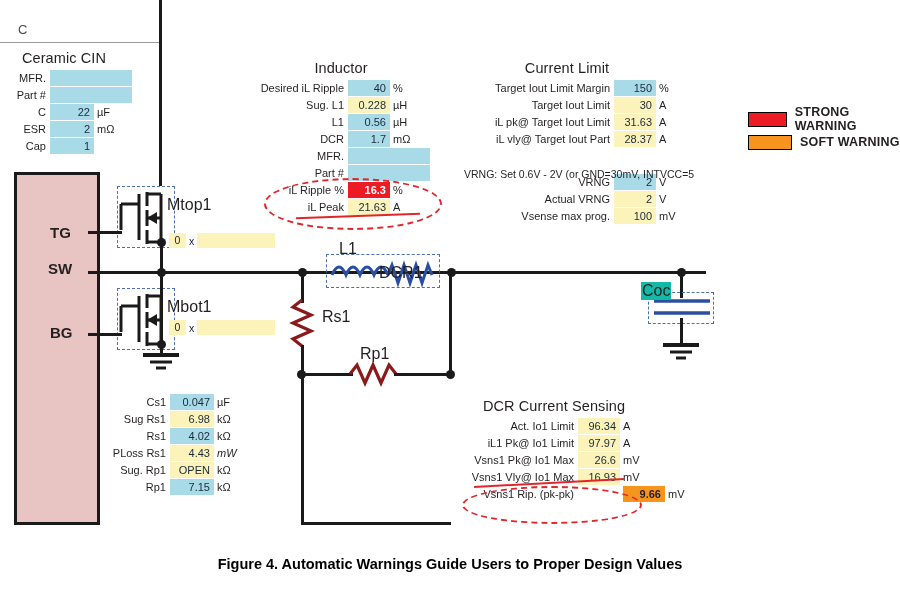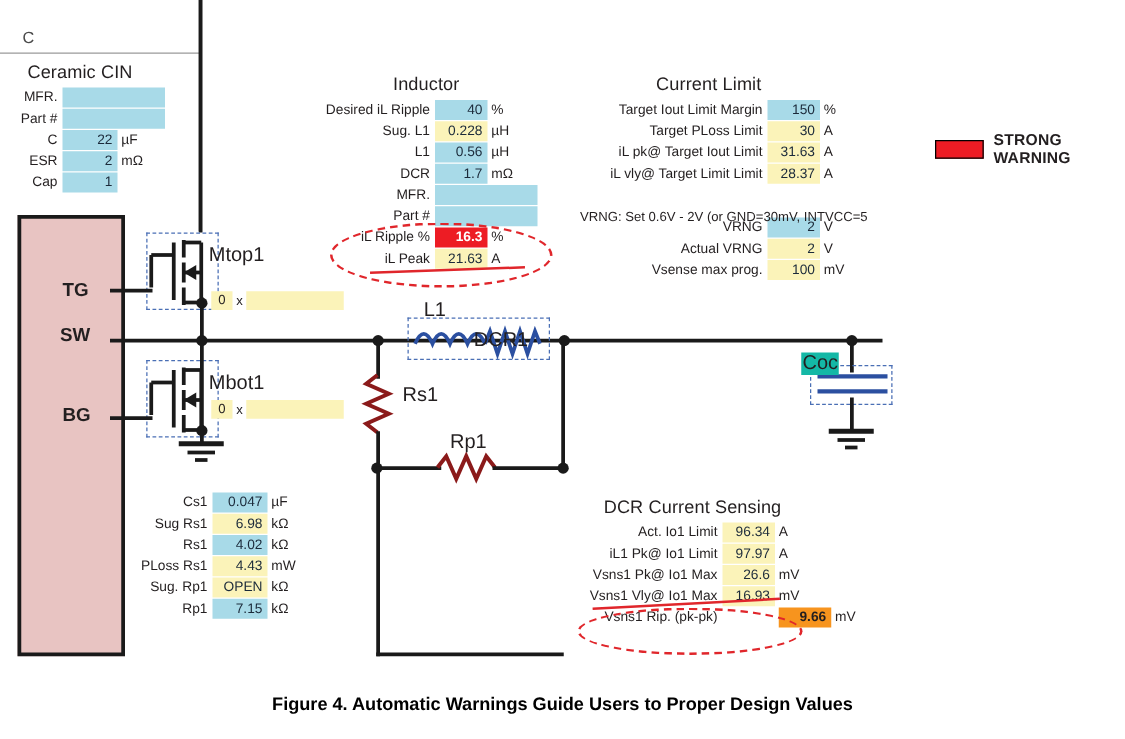--- a/index.html
+++ b/index.html
@@ -182,31 +182,31 @@
 
 <div class="panel" id="cl-panel" style="left:452px;top:60px;">
   <div class="panel-title" style="width:230px;text-align:center;margin-bottom:4px;">Current Limit</div>
   <div id="cl-rows">
       <div class="row">
         <div class="lbl" style="width: 158px;">Target Iout Limit Margin</div>
         <div class="cell blue" style="width: 42px;">150</div>
         <div class="unit" style="width: 22px;">%</div>
       </div>
       <div class="row">
-        <div class="lbl" style="width: 158px;">Target PLoss Limit</div>
+        <div class="lbl" style="width: 158px;">Target Iout Limit</div>
         <div class="cell yellow" style="width: 42px;">30</div>
         <div class="unit" style="width: 22px;">A</div>
       </div>
       <div class="row">
         <div class="lbl" style="width: 158px;">iL pk@ Target Iout Limit</div>
         <div class="cell yellow" style="width: 42px;">31.63</div>
         <div class="unit" style="width: 22px;">A</div>
       </div>
       <div class="row">
-        <div class="lbl" style="width: 158px;">iL vly@ Target Limit Limit</div>
+        <div class="lbl" style="width: 158px;">iL vly@ Target Iout Part</div>
         <div class="cell yellow" style="width: 42px;">28.37</div>
         <div class="unit" style="width: 22px;">A</div>
       </div>
     </div>
   <div class="note-text" style="left:12px;top:108px;">VRNG:  Set 0.6V - 2V (or GND=30mV, INTVCC=5</div>
   <div id="cl-rows2" style="margin-top:27px;">
       <div class="row">
         <div class="lbl" style="width: 158px;">VRNG</div>
         <div class="cell blue" style="width: 42px;">2</div>
         <div class="unit" style="width: 22px;">V</div>
@@ -237,21 +237,21 @@
         <div class="unit" style="width: 26px;">kΩ</div>
       </div>
       <div class="row">
         <div class="lbl" style="width: 68px;">Rs1</div>
         <div class="cell blue" style="width: 44px;">4.02</div>
         <div class="unit" style="width: 26px;">kΩ</div>
       </div>
       <div class="row">
         <div class="lbl" style="width: 68px;">PLoss Rs1</div>
         <div class="cell yellow" style="width: 44px;">4.43</div>
-        <div class="unit" style="width: 26px;">mW</div>
+        <div class="unit" style="width: 26px; font-style: italic;">mW</div>
       </div>
       <div class="row">
         <div class="lbl" style="width: 68px;">Sug. Rp1</div>
         <div class="cell yellow" style="width: 44px;">OPEN</div>
         <div class="unit" style="width: 26px;">kΩ</div>
       </div>
       <div class="row">
         <div class="lbl" style="width: 68px;">Rp1</div>
         <div class="cell blue" style="width: 44px;">7.15</div>
         <div class="unit" style="width: 26px;">kΩ</div>
@@ -287,20 +287,24 @@
         <div class="cell orange" style="width: 42px; margin-left: 45px;">9.66</div>
         <div class="unit" style="width: 26px;">mV</div>
       </div>
     </div>
 </div>
 
 <div class="panel" style="left:748px;top:110px;">
   <div class="legend-item">
     <div class="legend-swatch strong"></div>
     <div class="legend-text">STRONG WARNING</div>
+  </div>
+  <div class="legend-item">
+    <div class="legend-swatch soft"></div>
+    <div class="legend-text">SOFT WARNING</div>
   </div>
 </div>
 
 <div class="abs" style="left:0;top:0;width:900px;height:545px;">
 
   <div class="ic-block" style="left:14px;top:172px;width:86px;height:353px;"></div>
   <div class="pin-label" style="left:50px;top:224px;">TG</div>
   <div class="pin-label" style="left:48px;top:260px;">SW</div>
   <div class="pin-label" style="left:50px;top:324px;">BG</div>
 

